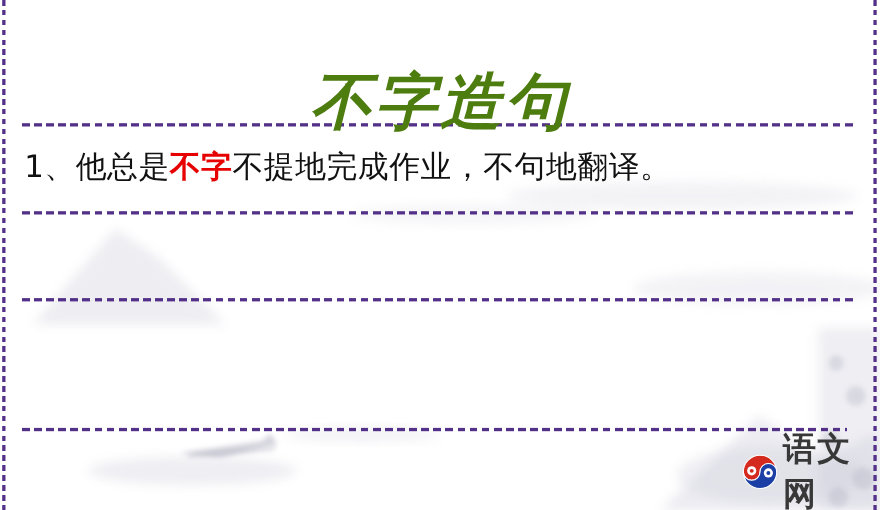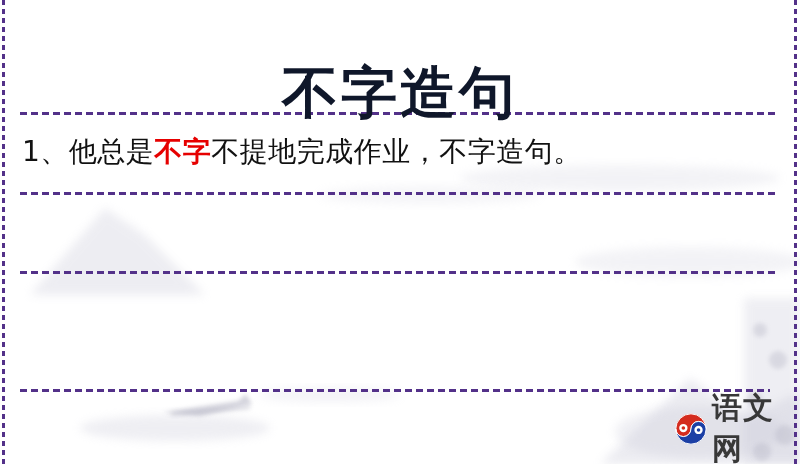--- a/index.html
+++ b/index.html
@@ -28,21 +28,21 @@
   }
   .hline.l1 { top: 112px; }
   .hline.l2 { top: 192px; }
   .hline.l3 { top: 271px; }
   .hline.l4 { top: 389px; width: 750px; }
 
   
   .title {
     position: absolute; top: 0; left: 0; right: 0; height: 112px; z-index: 3;
     display: flex; align-items: center; justify-content: center;
-    font-size: 56px; font-weight: 800; color: #0f172a; letter-spacing: 3px;
+    font-size: 56px; font-weight: 800; color: #4d7c0f; letter-spacing: 3px; font-style: italic;
   }
 
   
   .sentence {
     position: absolute; left: 22px; width: 758px; z-index: 3;
     font-size: 28px; color: #111111; letter-spacing: 0.5px;
   }
   .sentence.s1 { top: 112px; height: 80px; line-height: 80px; }
   .sentence.s2 { top: 192px; height: 79px; line-height: 79px; }
   .sentence.s3 { top: 271px; height: 118px; line-height: 45px; padding-top: 14px; box-sizing: border-box; }
@@ -97,21 +97,21 @@
   <div class="vborder left"></div>
   <div class="vborder right"></div>
   <div class="hline l1"></div>
   <div class="hline l2"></div>
   <div class="hline l3"></div>
   <div class="hline l4"></div>
 
   <h1 class="title">不字造句</h1>
 
   <div class="sentence s1">
-    <span>1、</span><span>他总是</span><span class="hl">不字</span><span>不提地完成作业，不字造句。</span>
+    <span>1、</span><span>他总是</span><span class="hl">不字</span><span>不提地完成作业，不句地翻译。</span>
   </div>
 
 
 
   <div class="logo">
     <svg width="40" height="40" viewBox="0 0 40 40">
       <path d="M36,20 A16,16 0 0 0 4,20 A8,8 0 0 0 20,20 A8,8 0 0 1 36,20 Z" fill="#d42b1e" stroke="#ffffff" stroke-width="1"></path>
       <path d="M4,20 A16,16 0 0 0 36,20 A8,8 0 0 0 20,20 A8,8 0 0 1 4,20 Z" fill="#1c3fa5" stroke="#ffffff" stroke-width="1"></path>
       <circle cx="12" cy="19" r="4.4" fill="#ffffff"></circle>
       <circle cx="12" cy="19" r="1.9" fill="#d42b1e"></circle>

